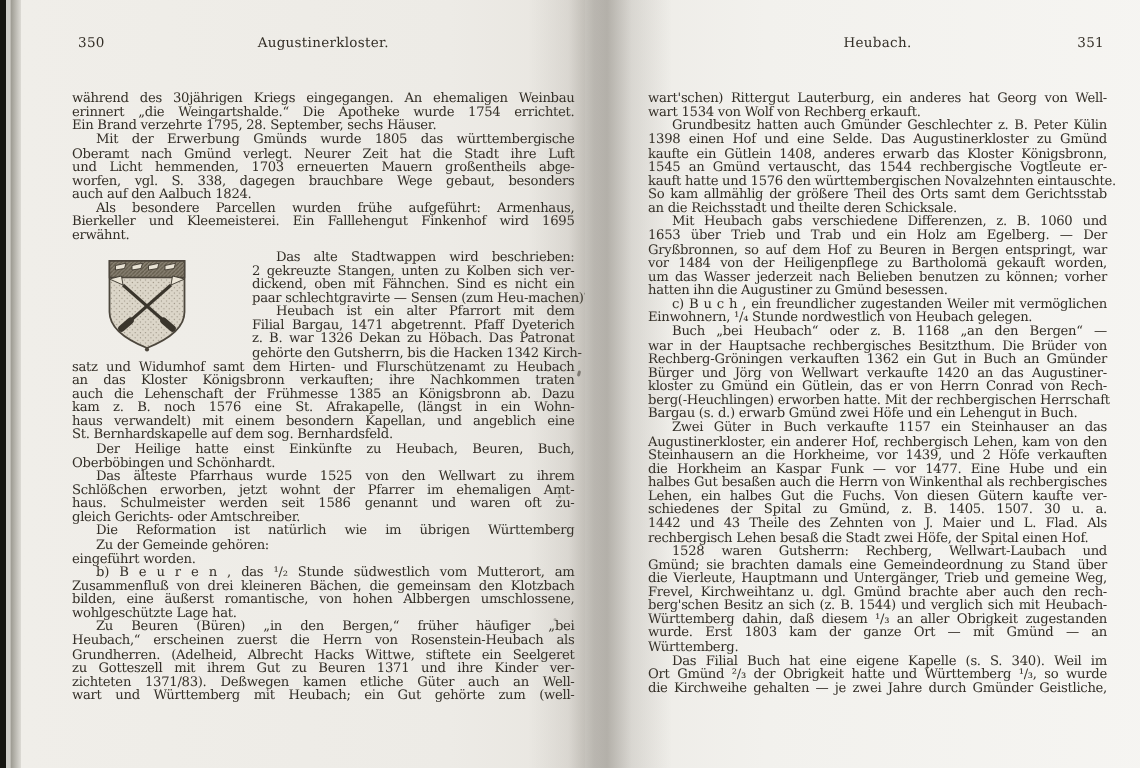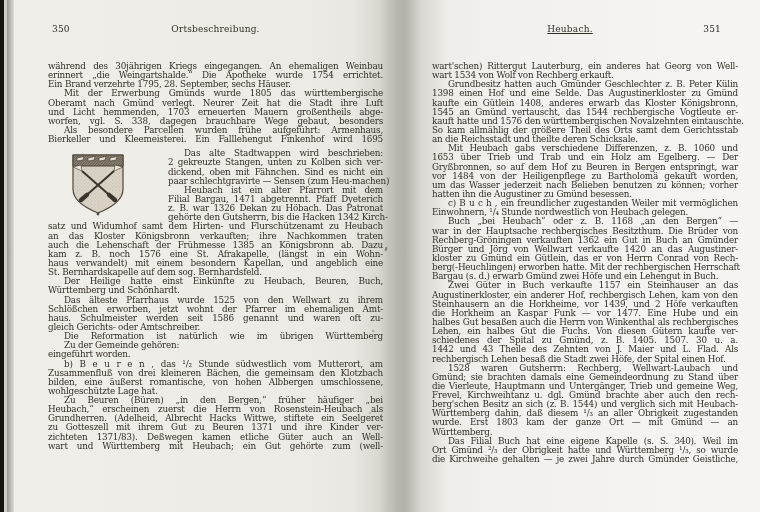--- a/index.html
+++ b/index.html
@@ -10,21 +10,21 @@
   .e2{left:4px;width:3px;background:#cfcdc7;}
   .e3{left:7px;width:7px;background:linear-gradient(90deg,#9a988f,#dddbd5);}
   .page{position:absolute;top:0;bottom:0;padding-left:32px;}
   #page-left{left:14px;width:376px;background:linear-gradient(90deg,#f0eee9 0%,#edebe6 70%,#e6e3dd 100%);}
   #page-right{left:390px;width:370px;background:linear-gradient(90deg,#eceae5 0%,#f2f1ed 30%,#f6f5f2 100%);}
   .gutter{position:absolute;top:0;bottom:0;left:352px;width:96px;pointer-events:none;
     background:linear-gradient(90deg,rgba(90,84,74,0) 0%,rgba(90,84,74,0.10) 28%,
       rgba(78,72,62,0.32) 46%,rgba(78,72,62,0.36) 55%,rgba(90,84,74,0.14) 72%,rgba(90,84,74,0) 100%);}
   .runrow{position:absolute;top:24px;font-size:9px;letter-spacing:0.2px;}
   #page-left .runrow{left:34px;width:335px;}
-  #page-right .runrow{left:27px;width:306px;text-decoration:underline;}
+  #page-right .runrow{left:42px;width:306px;}
   .pnum{position:absolute;top:0;}
   #page-left .pnum{left:4px;}
   #page-right .pnum{right:2px;}
   .rhead{display:block;text-align:center;}
   .textcol{position:absolute;top:62px;font-size:8.8px;line-height:9.15px;letter-spacing:-0.2px;}
   #col-left{left:34px;width:335px;}
   #col-right{left:42px;width:306px;}
   .line{text-align:justify;text-align-last:justify;white-space:nowrap;height:9.15px;}
   .line.ind{text-indent:16px;}
   .line.end{text-align-last:left;}
@@ -40,33 +40,35 @@
 <body>
 
 <div id="scan">
   <div class="edge e1"></div>
   <div class="edge e2"></div>
   <div class="edge e3"></div>
 
   <div id="page-left" class="page">
     <div class="runrow">
       <span class="pnum">350</span>
-      <span class="rhead">Ortsbeschreibung.</span>
+      <span class="rhead">Augustinerkloster.</span>
     </div>
     <div class="textcol" id="col-left">
       <div id="lines-left-top">
           <div class="line">während des 30jährigen Kriegs eingegangen. An ehemaligen Weinbau</div>
           <div class="line">erinnert „die Weingartshalde.“ Die Apotheke wurde 1754 errichtet.</div>
           <div class="line end">Ein Brand verzehrte 1795, 28. September, sechs Häuser.</div>
           <div class="line ind">Mit der Erwerbung Gmünds wurde 1805 das württembergische</div>
           <div class="line">Oberamt nach Gmünd verlegt. Neurer Zeit hat die Stadt ihre Luft</div>
           <div class="line">und Licht hemmenden, 1703 erneuerten Mauern großentheils abge-</div>
           <div class="line">worfen, vgl. S. 338, dagegen brauchbare Wege gebaut, besonders</div>
+          <div class="line end">auch auf den Aalbuch 1824.</div>
           <div class="line ind">Als besondere Parcellen wurden frühe aufgeführt: Armenhaus,</div>
           <div class="line">Bierkeller und Kleemeisterei. Ein Falllehengut Finkenhof wird 1695</div>
+          <div class="line end">erwähnt.</div>
         </div>
       <div class="wrapblock">
         <div class="wappenbox">
           <svg viewBox="0 0 56 66" width="56" height="66">
             <defs>
               <pattern id="wstip" width="3.5" height="3.5" patternUnits="userSpaceOnUse">
                 <rect width="3.5" height="3.5" fill="#dcd6c9"></rect>
                 <circle cx="0.8" cy="0.9" r="0.45" fill="#9c9384"></circle>
                 <circle cx="2.6" cy="2.7" r="0.4" fill="#8f8778"></circle>
               </pattern>
@@ -108,21 +110,21 @@
           </div>
       </div>
       <div id="lines-left-body">
           <div class="line">satz und Widumhof samt dem Hirten- und Flurschützenamt zu Heubach</div>
           <div class="line">an das Kloster Königsbronn verkauften; ihre Nachkommen traten</div>
           <div class="line">auch die Lehenschaft der Frühmesse 1385 an Königsbronn ab. Dazu</div>
           <div class="line">kam z. B. noch 1576 eine St. Afrakapelle, (längst in ein Wohn-</div>
           <div class="line">haus verwandelt) mit einem besondern Kapellan, und angeblich eine</div>
           <div class="line end">St. Bernhardskapelle auf dem sog. Bernhardsfeld.</div>
           <div class="line ind">Der Heilige hatte einst Einkünfte zu Heubach, Beuren, Buch,</div>
-          <div class="line end">Württemberg und Schönhardt.</div>
+          <div class="line end">Oberböbingen und Schönhardt.</div>
           <div class="line ind">Das älteste Pfarrhaus wurde 1525 von den Wellwart zu ihrem</div>
           <div class="line">Schlößchen erworben, jetzt wohnt der Pfarrer im ehemaligen Amt-</div>
           <div class="line">haus. Schulmeister werden seit 1586 genannt und waren oft zu-</div>
           <div class="line end">gleich Gerichts- oder Amtschreiber.</div>
           <div class="line ind">Die Reformation ist natürlich wie im übrigen Württemberg</div>
           <div class="line ind end">Zu der Gemeinde gehören:</div>
           <div class="line end">eingeführt worden.</div>
           <div class="line ind">b) B e u r e n , das ¹/₂ Stunde südwestlich vom Mutterort, am</div>
           <div class="line">Zusammenfluß von drei kleineren Bächen, die gemeinsam den Klotzbach</div>
           <div class="line">bilden, eine äußerst romantische, von hohen Albbergen umschlossene,</div>

